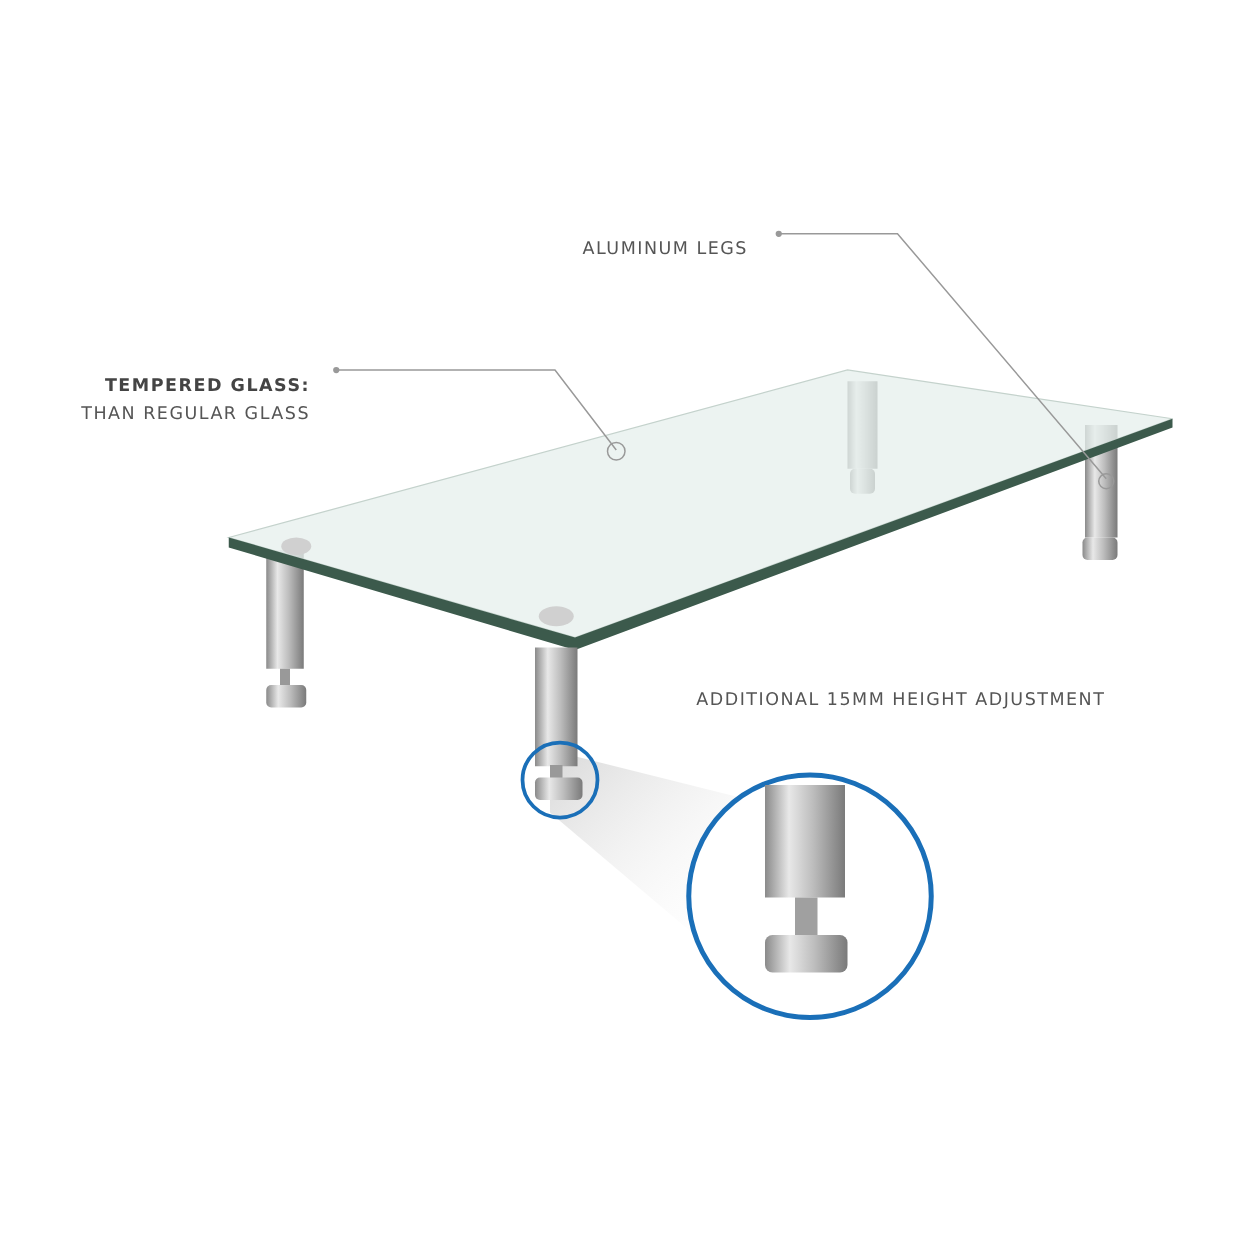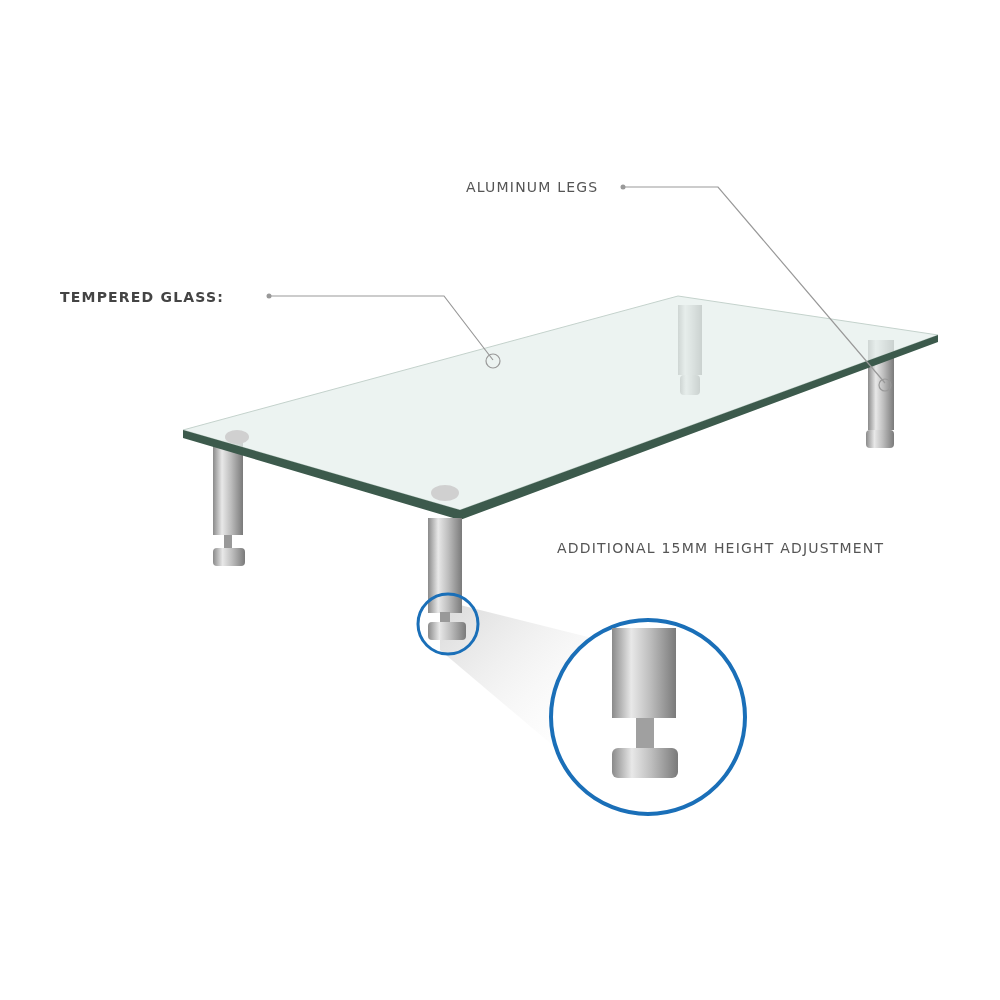--- a/index.html
+++ b/index.html
@@ -1,17 +1,17 @@
 <!DOCTYPE html>
 <html><head>
 <meta charset="utf-8">
 <style>
   html, body { margin:0; padding:0; background:#ffffff; }
   body { width:1000px; height:1000px; position:relative; overflow:hidden; font-family:"DejaVu Sans", sans-serif; }
-  .label { position:absolute; color:#555; font-size:14px; letter-spacing:1.2px; line-height:22px; }
+  .label { position:absolute; color:#555; font-size:14px; letter-spacing:1.2px; line-height:22px;margin-top:12px; }
   .bold { font-weight:bold; color:#444; }
   svg { position:absolute; left:0; top:0; }
 </style>
 </head>
 <body>
 
 <svg width="1000" height="1000">
   <defs>
     <linearGradient id="metal" x1="0" x2="1">
       <stop offset="0" stop-color="#8a8a8a"></stop>
@@ -57,19 +57,20 @@
     <circle cx="885" cy="385" r="6"></circle>
     <polyline points="269,296 444,296 493,360"></polyline>
     <circle cx="493" cy="361" r="7"></circle>
   </g>
   <circle cx="623" cy="187" r="2.5" fill="#999"></circle>
   <circle cx="269" cy="296" r="2.5" fill="#999"></circle>
 </svg>
 
 <div class="label" style="left:466px;top:176px;">ALUMINUM LEGS</div>
 
-<div class="label" style="left:60px;top:286px;width:188px;">
+<div class="label" style="left:60px;top:286px;width:188px;text-align:right;">
   <div class="bold">TEMPERED GLASS:</div>
+  <div>THAN REGULAR GLASS</div>
 </div>
 
 <div class="label" style="left:525px;top:537px;">
   <div style="padding-left:32px;">ADDITIONAL 15MM HEIGHT ADJUSTMENT</div>
 </div>
 
 </body></html>

